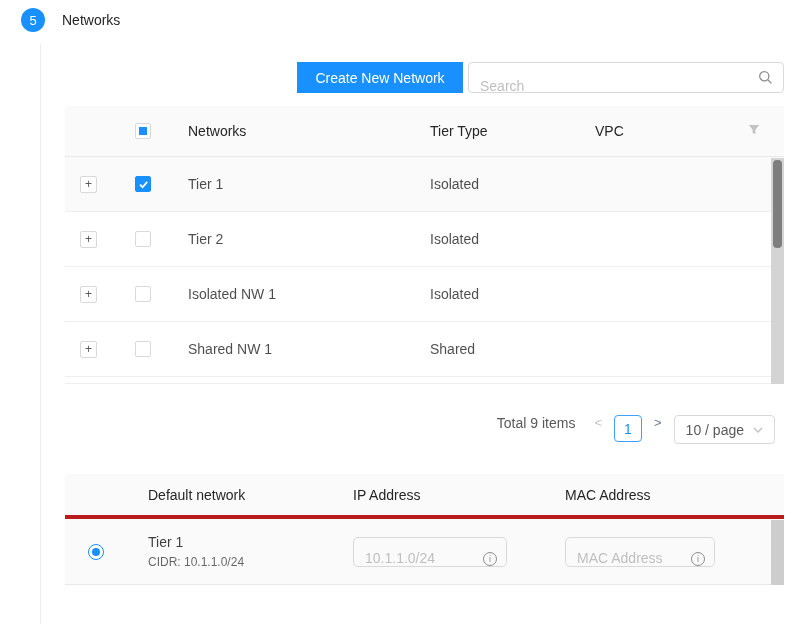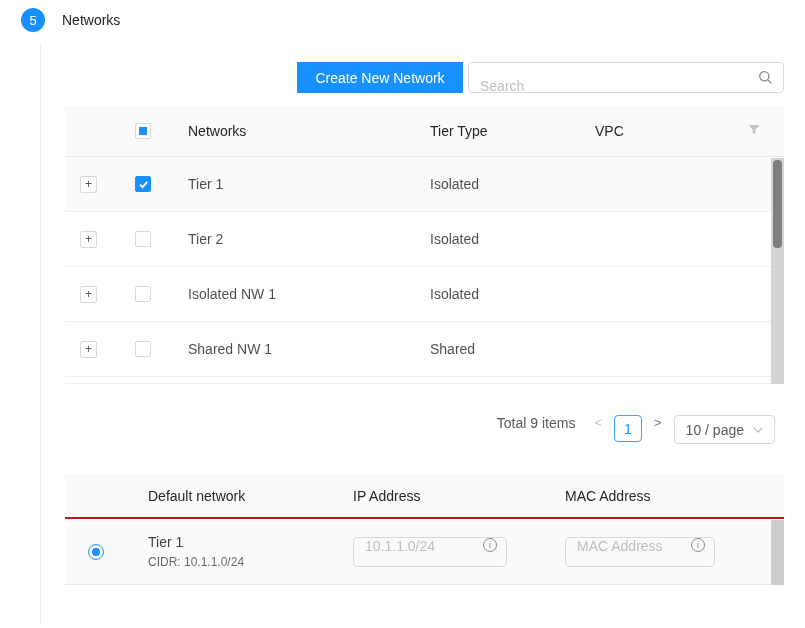--- a/index.html
+++ b/index.html
@@ -60,33 +60,33 @@
   .pg-arrow { font-size:13px; padding:0 5px; cursor:pointer; }
   .pg-prev { color:#c0c4cc; }
   .pg-next { color:#6e7f8d; }
   .pg-page { width:28px; height:27px; margin:0 7px; border:1px solid #3ea2ff; border-radius:4px;
     color:#1890ff; display:flex; align-items:center; justify-content:center; cursor:pointer; background:#fff; }
   .pg-size { height:29px; margin-left:7px; padding:0 11px; border:1px solid #d9d9d9; border-radius:4px;
     display:flex; align-items:center; gap:9px; color:#595959; cursor:pointer; background:#fff; }
 
   
   .def-table { position:absolute; left:65px; top:474px; width:719px; }
-  .def-head { height:45px; background:#fafafa; border-bottom:2px solid #b91c1c; color:#262626; }
+  .def-head { height:45px; background:#fafafa; border-bottom:4px solid #b91c1c; color:#262626; }
   .def-row { height:66px; background:#fafafa; border-bottom:1px solid #e8e8e8; }
   .col-radio { width:83px; padding-left:23px; }
   .col-default { width:205px; }
   .col-ip { width:212px; }
   .col-mac { flex:1; }
   .radio { width:16px; height:16px; border-radius:50%; border:1px solid #1890ff; background:#fff;
     display:flex; align-items:center; justify-content:center; cursor:pointer; }
   .radio .dot { width:8px; height:8px; border-radius:50%; background:#1890ff; }
   .def-name { color:rgba(0,0,0,0.75); }
   .def-cidr { font-size:12px; color:rgba(0,0,0,0.6); margin-top:5px; }
   .input-wrap { position:relative; height:30px; border:1px solid #d9d9d9; border-radius:5px;
-    display:flex; align-items:flex-start; background:transparent; }
+    display:flex; align-items:flex-end; background:transparent; }
   .input-wrap input { flex:1; min-width:0; border:none; outline:none; background:transparent;
     padding:0 4px 0 11px; font-size:14px; font-family:"Liberation Sans", sans-serif; color:rgba(0,0,0,0.65); }
   .ip-wrap { width:154px; }
   .mac-wrap { width:150px; }
   .info-icon { flex:0 0 auto; width:14px; height:14px; margin-right:9px; border:1px solid #8c8c8c; border-radius:50%;
     color:#8c8c8c; font-size:9px; display:flex; align-items:center; justify-content:center; }
 </style>
 </head>
 <body>
 

